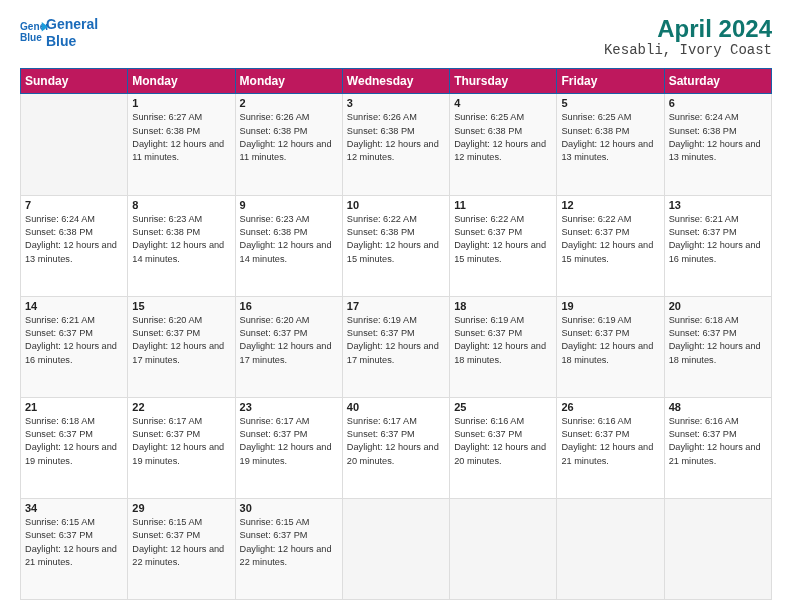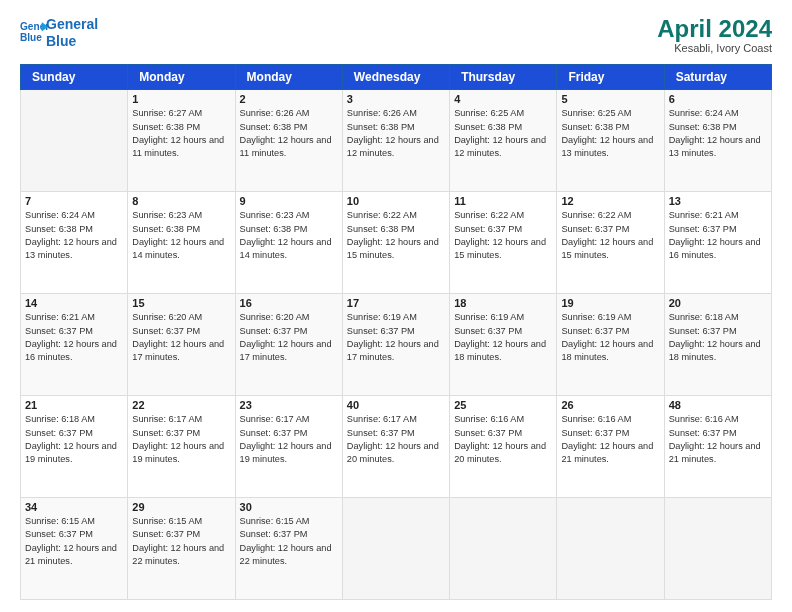--- a/index.html
+++ b/index.html
@@ -35,36 +35,37 @@
     .title-block {
       text-align: right;
     }
     .main-title {
       font-size: 24px;
       font-weight: bold;
       color: #0f766e;
       line-height: 1.1;
     }
     .subtitle {
-      font-size: 11px;
+      font-size: 14px;
       color: #444;
+      font-family: Liberation Mono, monospace;
     }
     .calendar {
       flex: 1;
       border: 1px solid #ccc;
       border-collapse: collapse;
       width: 100%;
       table-layout: fixed;
     }
     .calendar thead tr th {
-      background-color: #1d4ed8;
+      background-color: #be185d;
       color: #fff;
       font-size: 12px;
       font-weight: bold;
-      padding: 5px 11px;
+      padding: 5px 4px;
       text-align: left;
       border: 1px solid #1a5fa8;
     }
     .calendar tbody tr td {
       border: 1px solid #ddd;
       vertical-align: top;
       padding: 3px 4px;
       font-size: 9.5px;
       color: #333;
       background: #fff;

